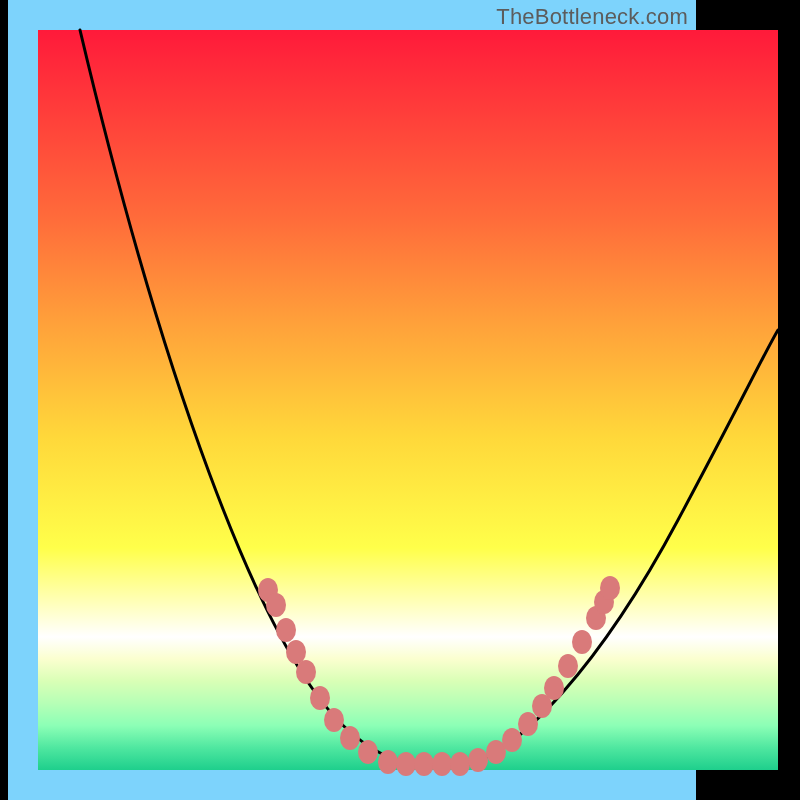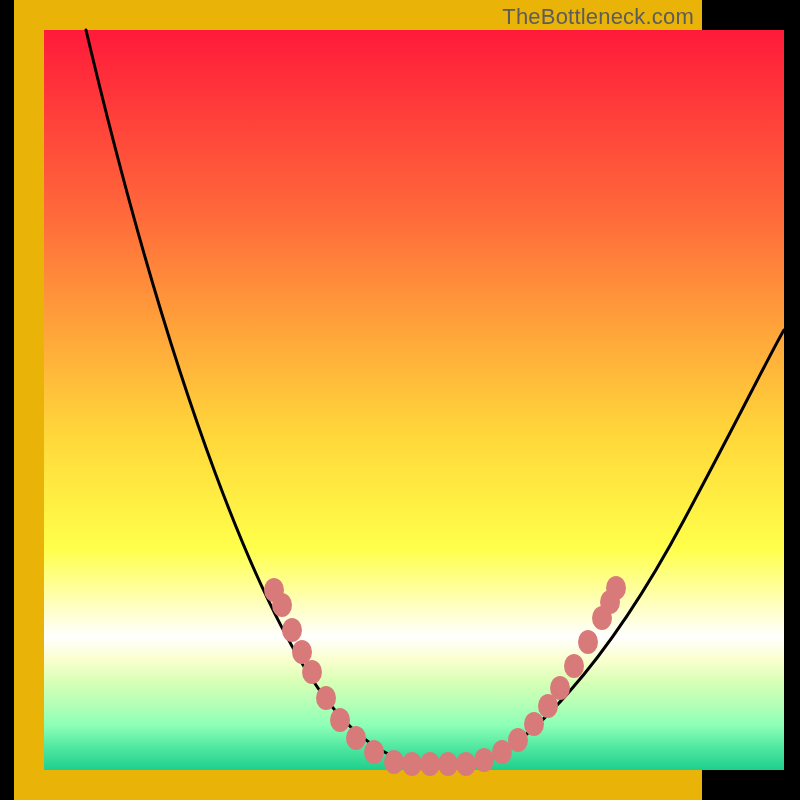--- a/index.html
+++ b/index.html
@@ -6,25 +6,25 @@
     margin: 0;
     padding: 0;
     width: 800px;
     height: 800px;
     overflow: hidden;
     background: #000;
     font-family: Arial, Helvetica, sans-serif;
   }
   .frame {
     position: absolute;
-    left: 14px;
+    left: 8px;
     top: 0;
     width: 688px;
     height: 800px;
-    background: #eab308;
+    background: #7dd3fc;
   }
   .plot {
     position: absolute;
     left: 30px;
     top: 30px;
     width: 740px;
     height: 740px;
     background: linear-gradient(to bottom,
       #ff1a3a 0%,
       #ff3a3a 10%,

